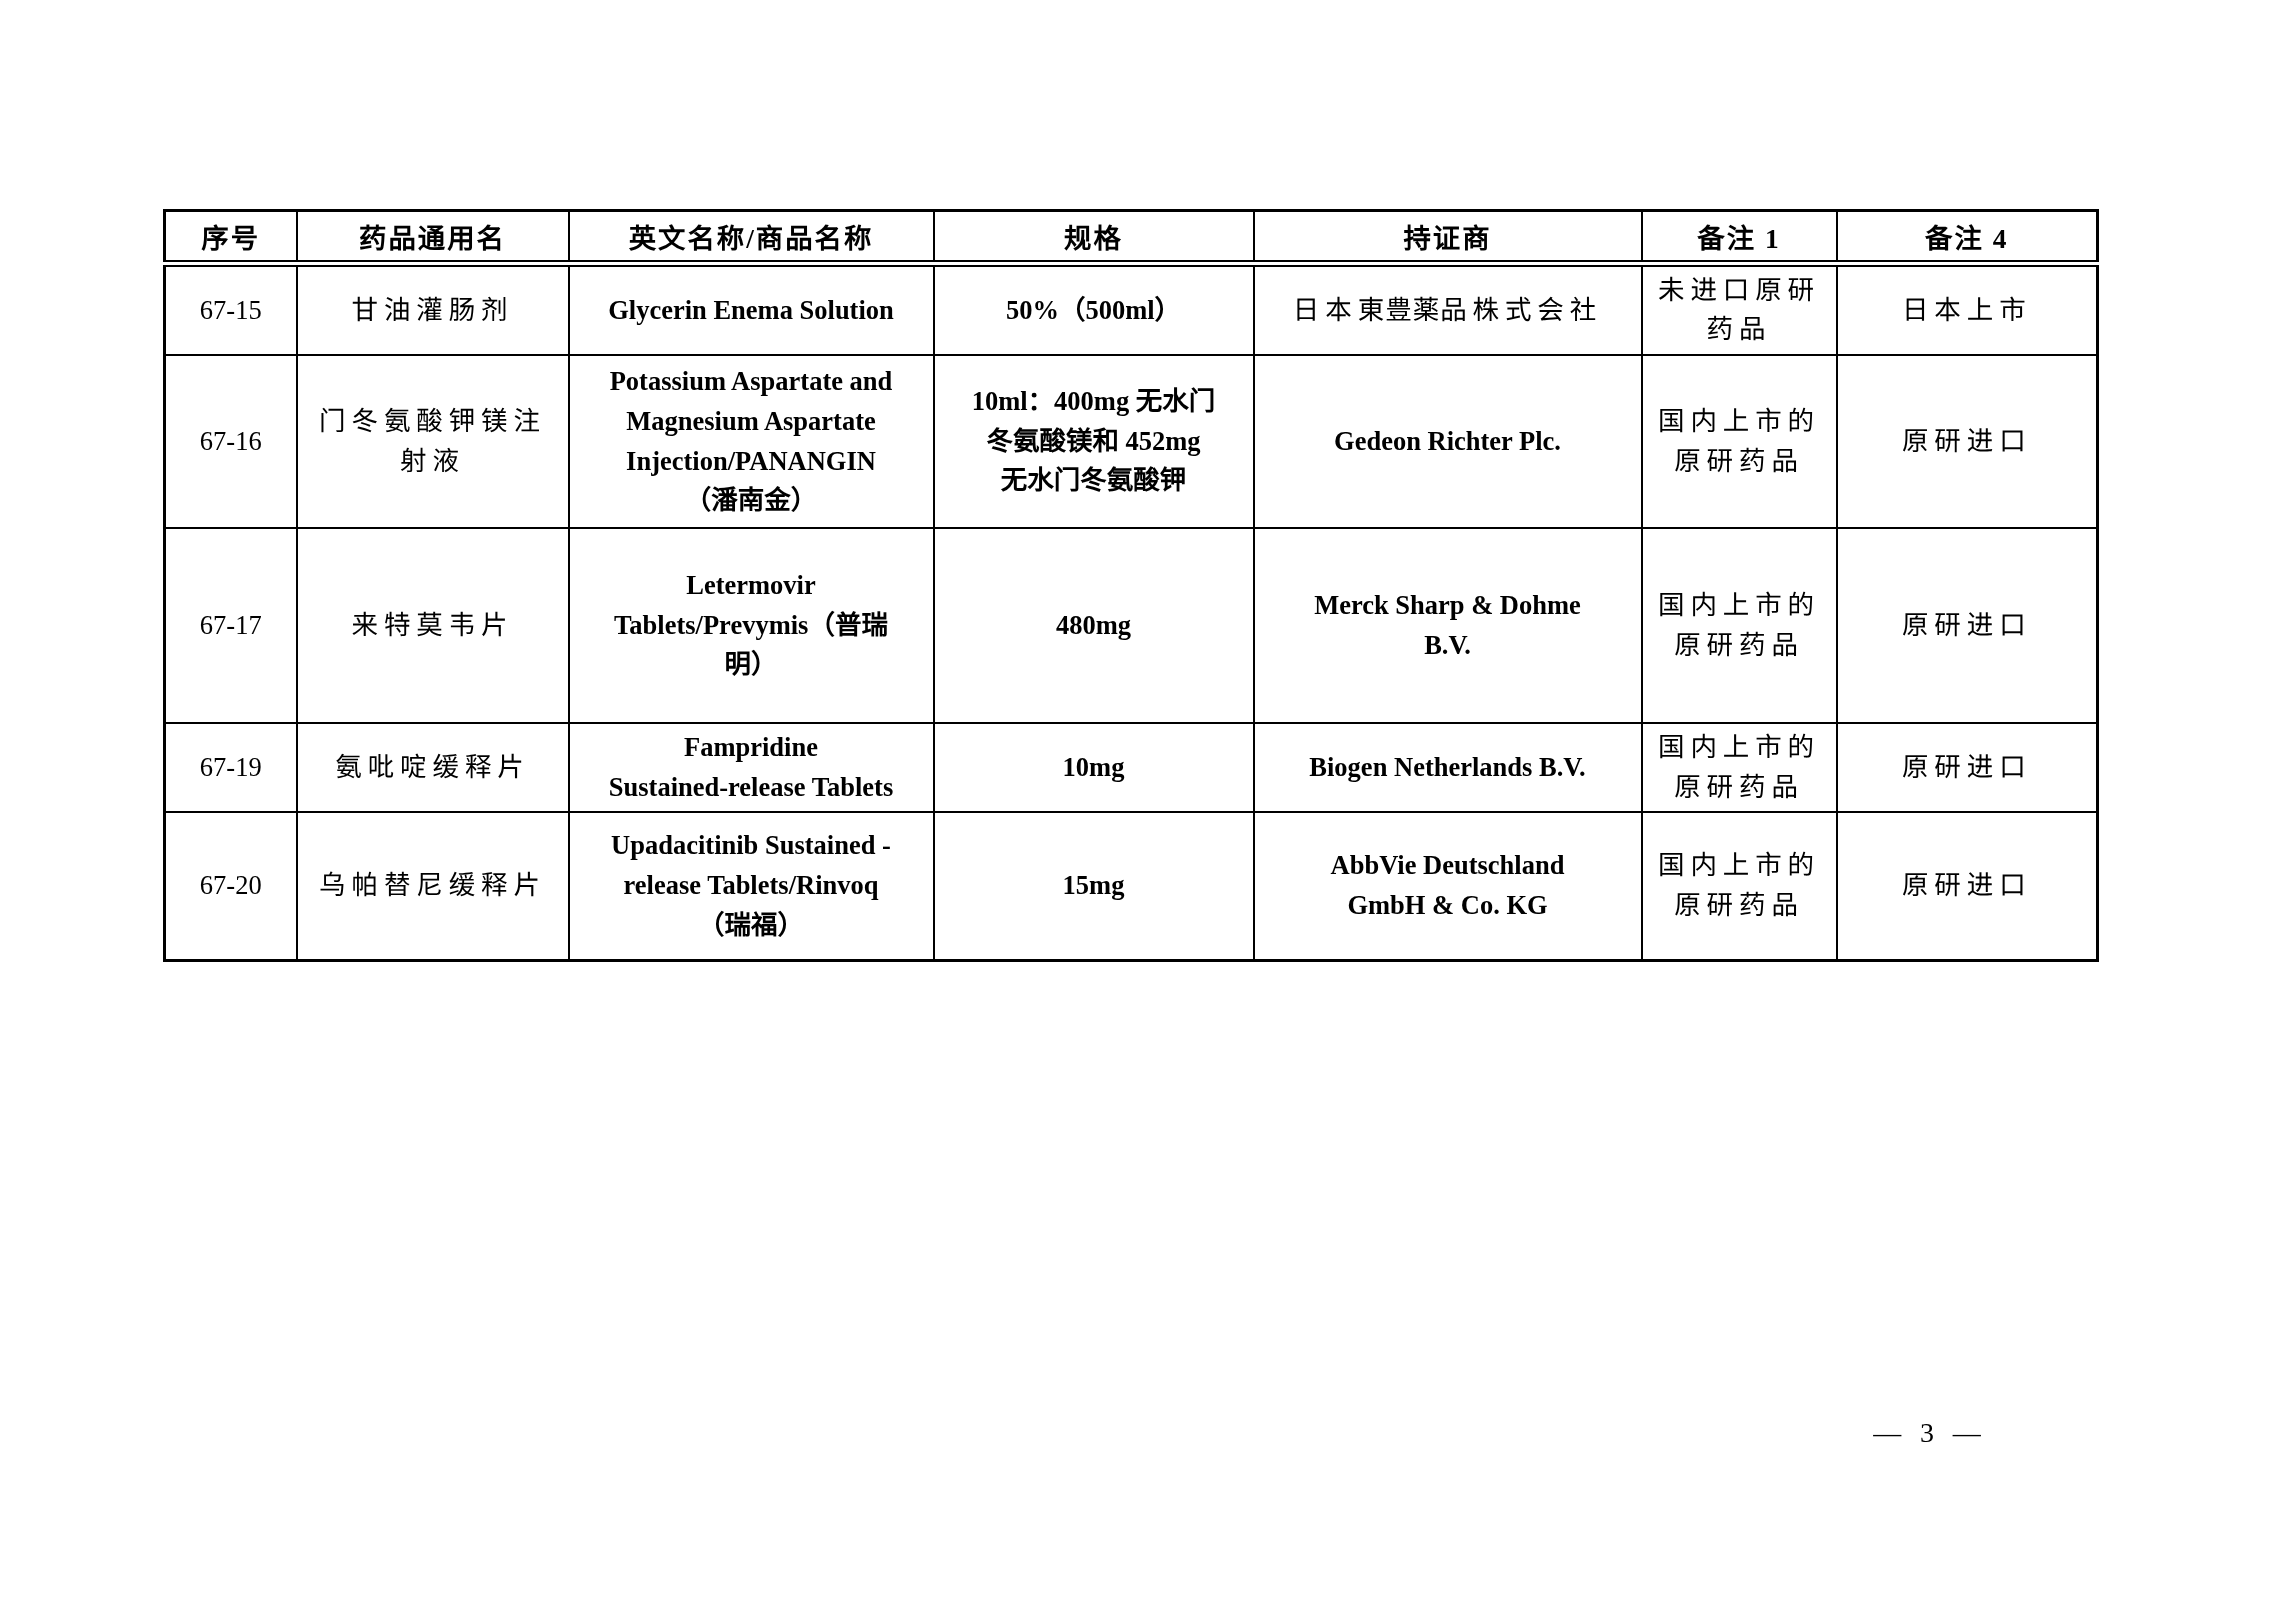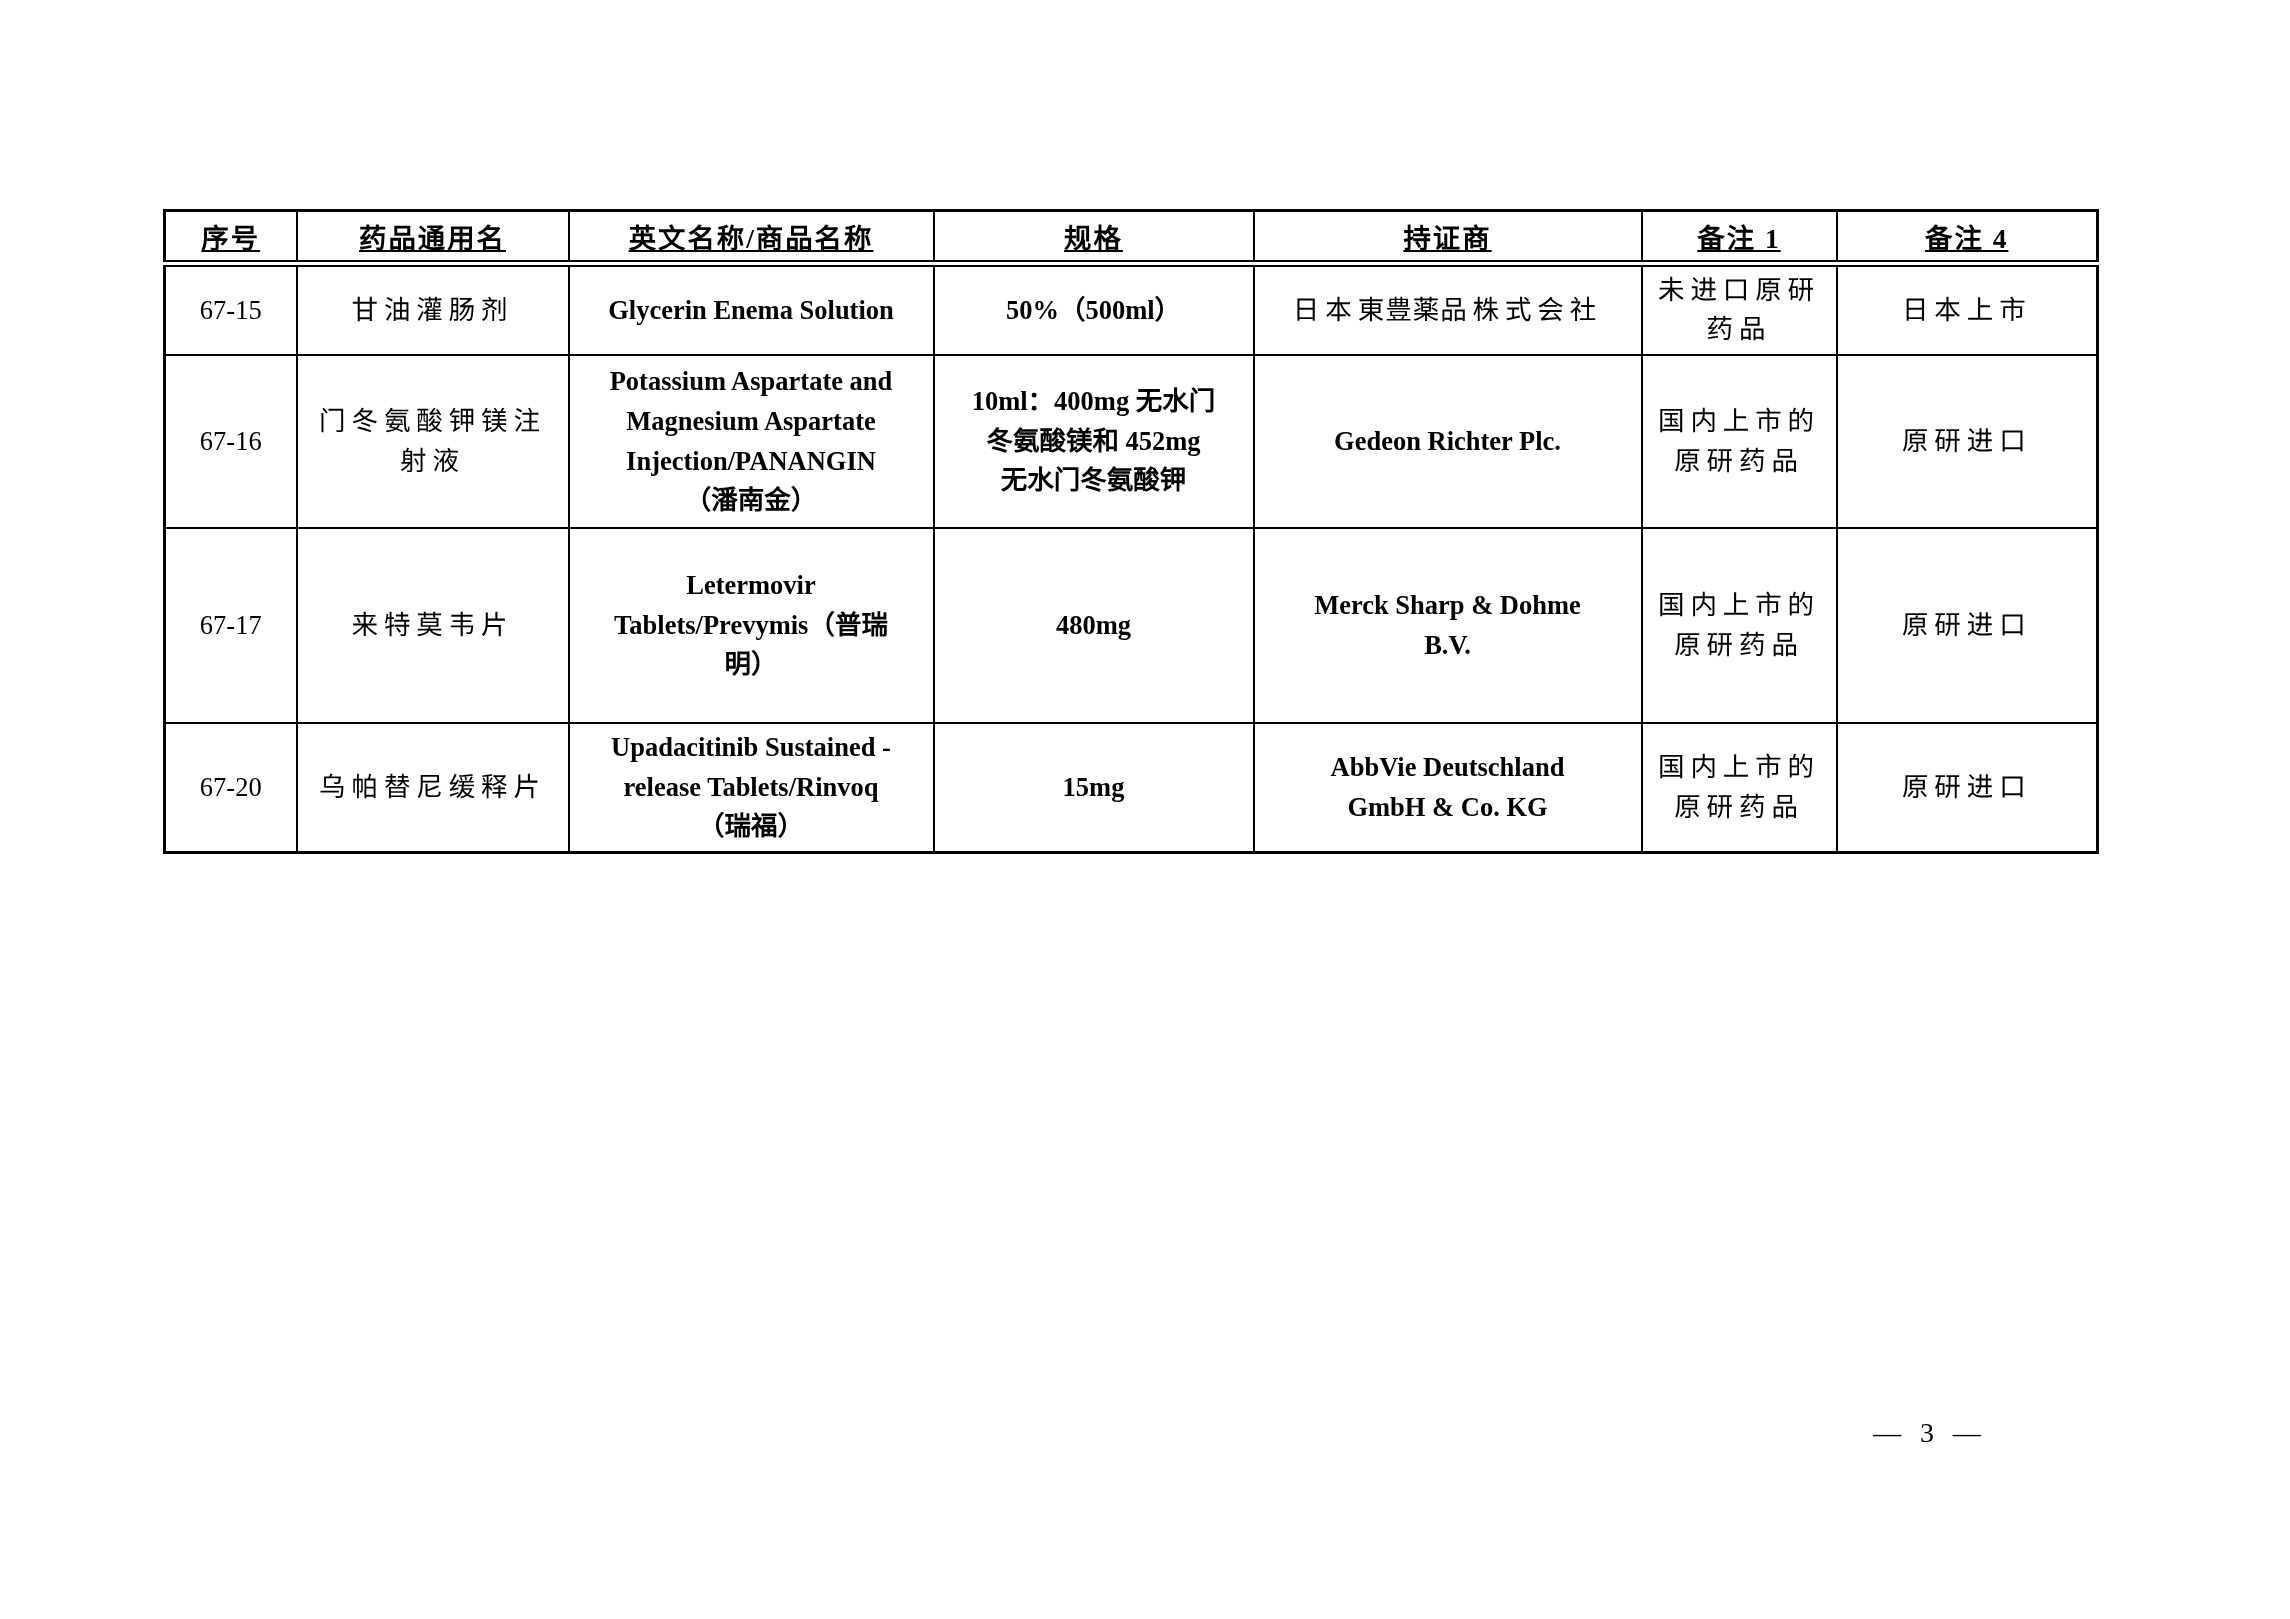--- a/index.html
+++ b/index.html
@@ -32,21 +32,20 @@
     padding:3.9px 5.9px;
     box-sizing:border-box;
     overflow:hidden;
   }
   thead th{
     height:45px;
     font-weight:bold;
     font-size:27.4px;
     letter-spacing:2px;
     border-bottom:7.8px double #000;
-    text-decoration:underline;
   }
   td{
     font-size:26.5px;
     line-height:1.5;
     white-space:pre-line;
   }
   
   tbody tr:nth-child(1){height:80px}
   tbody tr:nth-child(2){height:173px}
   tbody tr:nth-child(3){height:195px}
@@ -132,20 +131,31 @@
 Tablets/Prevymis（普瑞
 明）</td>
           <td class="c-spec">480mg</td>
           <td class="c-holder">Merck Sharp &amp; Dohme
 B.V.</td>
           <td class="c-note1">国内上市的
 原研药品</td>
           <td class="c-note2">原研进口</td>
         </tr>
         <tr>
+          <td class="c-seq">67-19</td>
+          <td class="c-generic_name">氨吡啶缓释片</td>
+          <td class="c-english_name">Fampridine
+Sustained-release Tablets</td>
+          <td class="c-spec">10mg</td>
+          <td class="c-holder">Biogen Netherlands B.V.</td>
+          <td class="c-note1">国内上市的
+原研药品</td>
+          <td class="c-note2">原研进口</td>
+        </tr>
+        <tr>
           <td class="c-seq">67-20</td>
           <td class="c-generic_name">乌帕替尼缓释片</td>
           <td class="c-english_name">Upadacitinib Sustained -
 release Tablets/Rinvoq
 （瑞福）</td>
           <td class="c-spec">15mg</td>
           <td class="c-holder">AbbVie Deutschland
 GmbH &amp; Co. KG</td>
           <td class="c-note1">国内上市的
 原研药品</td>

